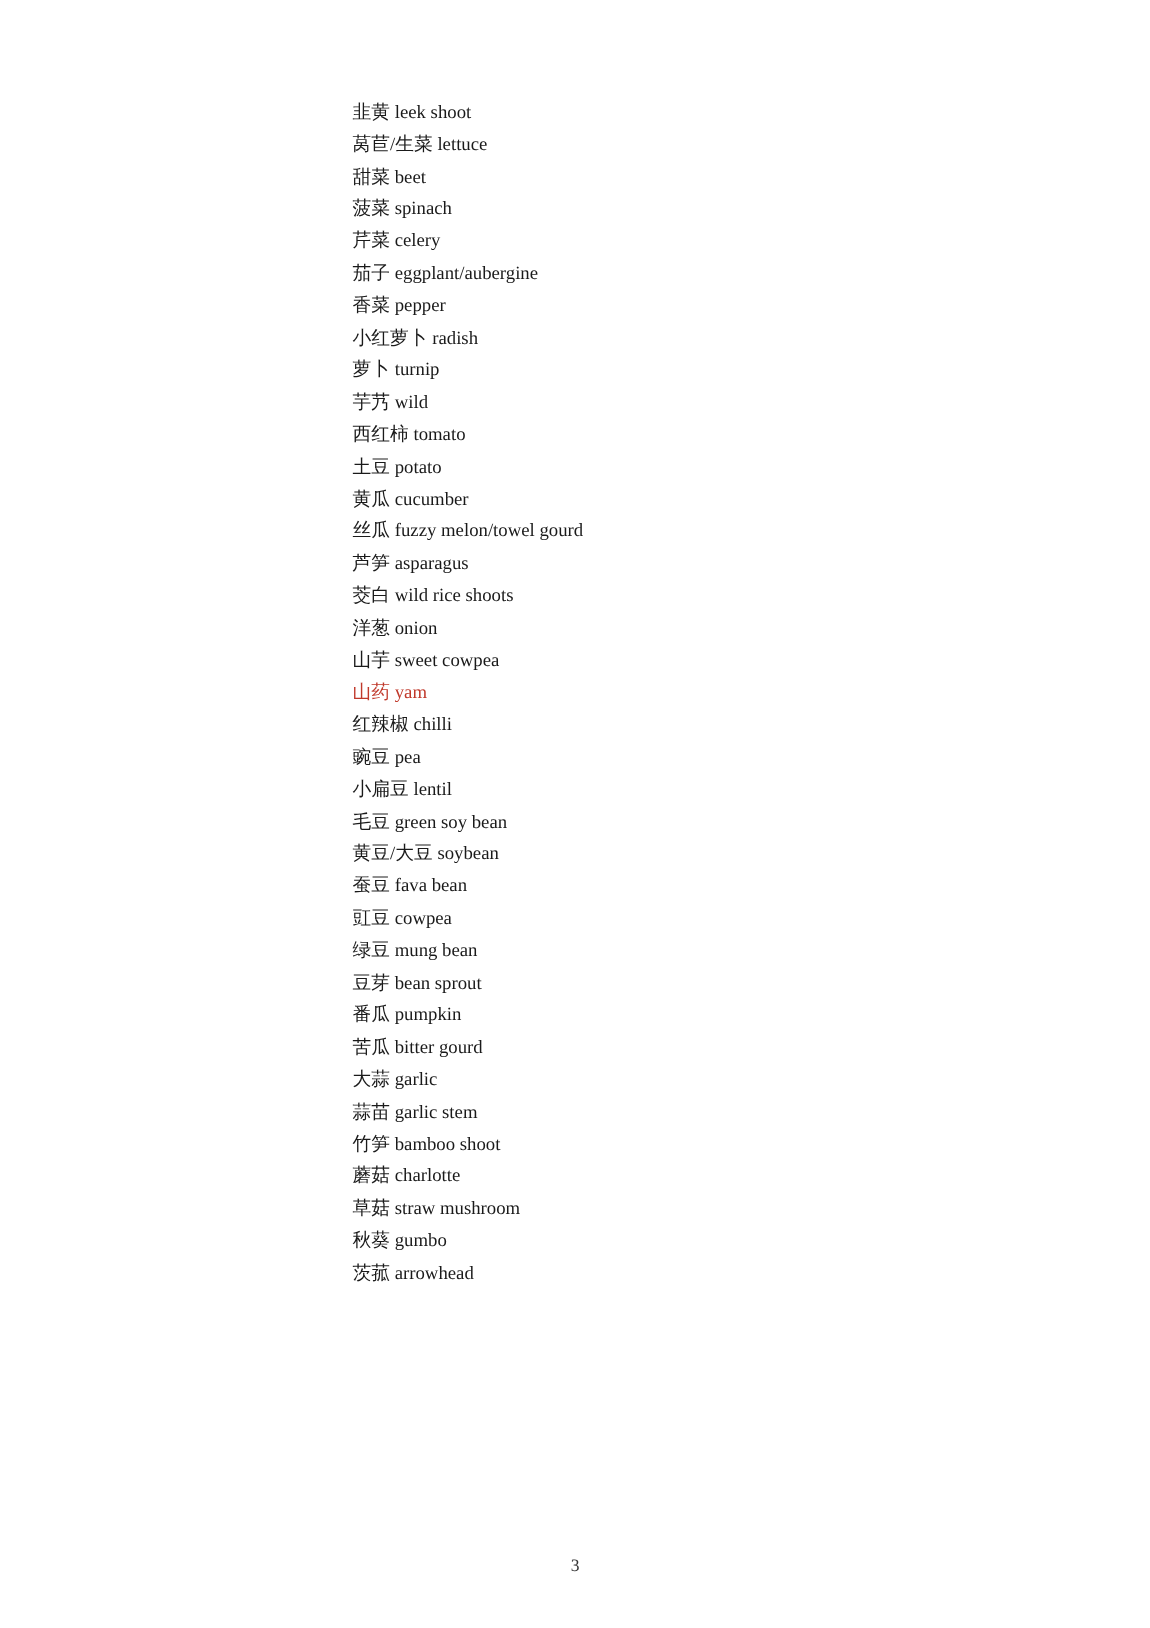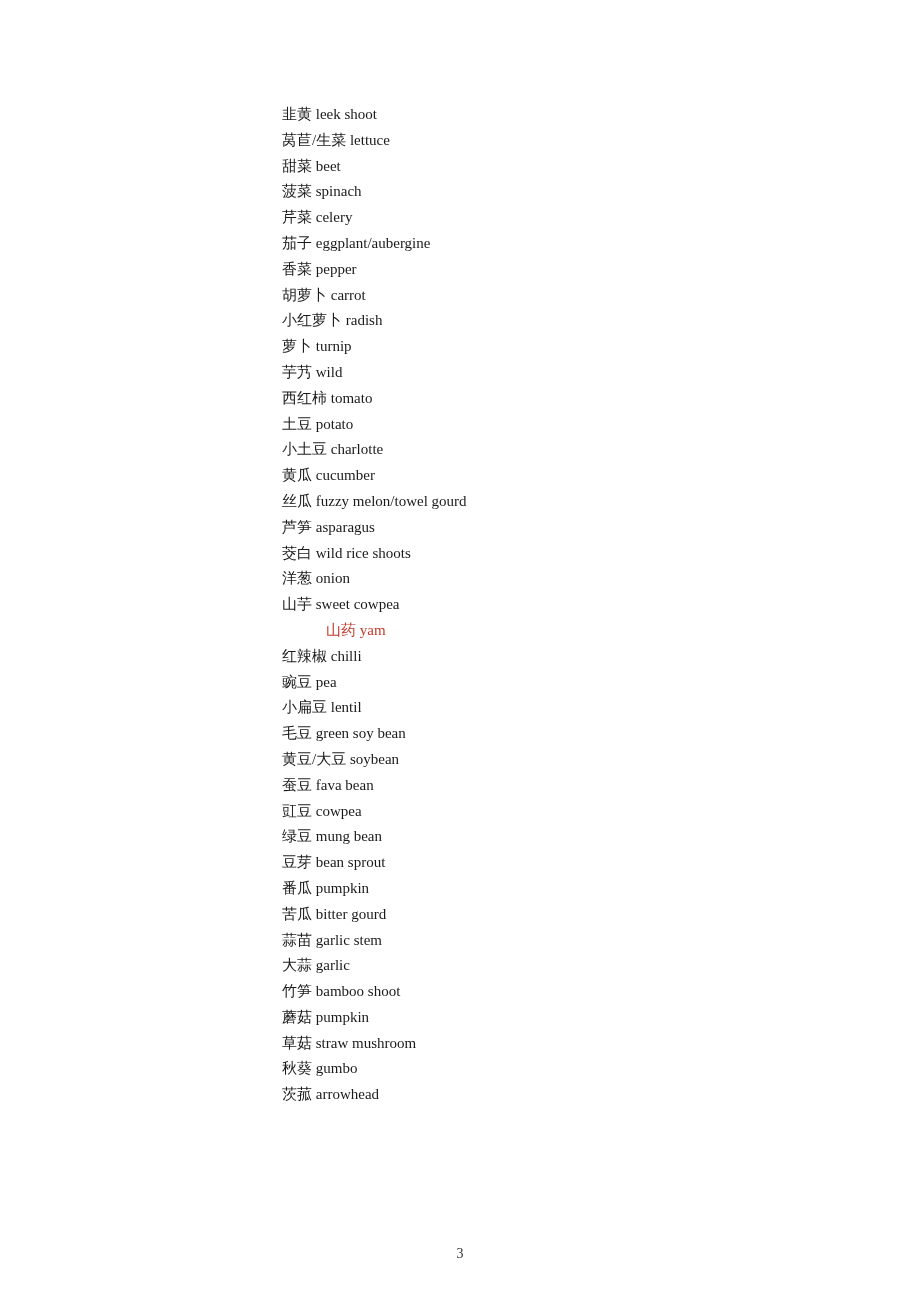--- a/index.html
+++ b/index.html
@@ -11,34 +11,33 @@
       background: #ffffff;
       font-family: "Times New Roman", Times, serif;
       font-size: 15px;
       color: #1a1a1a;
       width: 920px;
       min-height: 1302px;
     }
     .page {
       width: 920px;
       min-height: 1302px;
-      padding: 102px 0 60px 0;
+      padding: 78px 0 60px 0;
       position: relative;
     }
     .content {
       margin-left: 282px;
       line-height: 1.72;
     }
     .item {
       display: block;
       white-space: nowrap;
     }
     .item.red {
       color: #c0392b;
-      margin-left: 44px;
     }
     .page-number {
       position: absolute;
       bottom: 40px;
       left: 50%;
       transform: translateX(-50%);
       font-size: 14px;
       color: #333;
     }
   </style>
@@ -47,47 +46,45 @@
 
 <div class="page">
   <div class="content">
   <span class="item">韭黄 leek shoot</span>
       <span class="item">莴苣/生菜 lettuce</span>
       <span class="item">甜菜 beet</span>
       <span class="item">菠菜 spinach</span>
       <span class="item">芹菜 celery</span>
       <span class="item">茄子 eggplant/aubergine</span>
       <span class="item">香菜 pepper</span>
-      <span class="item">胡萝卜 carrot</span>
       <span class="item">小红萝卜 radish</span>
       <span class="item">萝卜 turnip</span>
       <span class="item">芋艿 wild</span>
       <span class="item">西红柿 tomato</span>
       <span class="item">土豆 potato</span>
-      <span class="item">小土豆 charlotte</span>
       <span class="item">黄瓜 cucumber</span>
       <span class="item">丝瓜 fuzzy melon/towel gourd</span>
       <span class="item">芦笋 asparagus</span>
       <span class="item">茭白 wild rice shoots</span>
       <span class="item">洋葱 onion</span>
       <span class="item">山芋 sweet cowpea</span>
       <span class="item red">山药 yam</span>
       <span class="item">红辣椒 chilli</span>
       <span class="item">豌豆 pea</span>
       <span class="item">小扁豆 lentil</span>
       <span class="item">毛豆 green soy bean</span>
       <span class="item">黄豆/大豆 soybean</span>
       <span class="item">蚕豆 fava bean</span>
       <span class="item">豇豆 cowpea</span>
       <span class="item">绿豆 mung bean</span>
       <span class="item">豆芽 bean sprout</span>
       <span class="item">番瓜 pumpkin</span>
       <span class="item">苦瓜 bitter gourd</span>
+      <span class="item">大蒜 garlic</span>
       <span class="item">蒜苗 garlic stem</span>
-      <span class="item">大蒜 garlic</span>
       <span class="item">竹笋 bamboo shoot</span>
-      <span class="item">蘑菇 pumpkin</span>
+      <span class="item">蘑菇 charlotte</span>
       <span class="item">草菇 straw mushroom</span>
       <span class="item">秋葵 gumbo</span>
       <span class="item">茨菰 arrowhead</span>
     </div>
   <div class="page-number">3</div>
 </div>
 
 </body></html>

